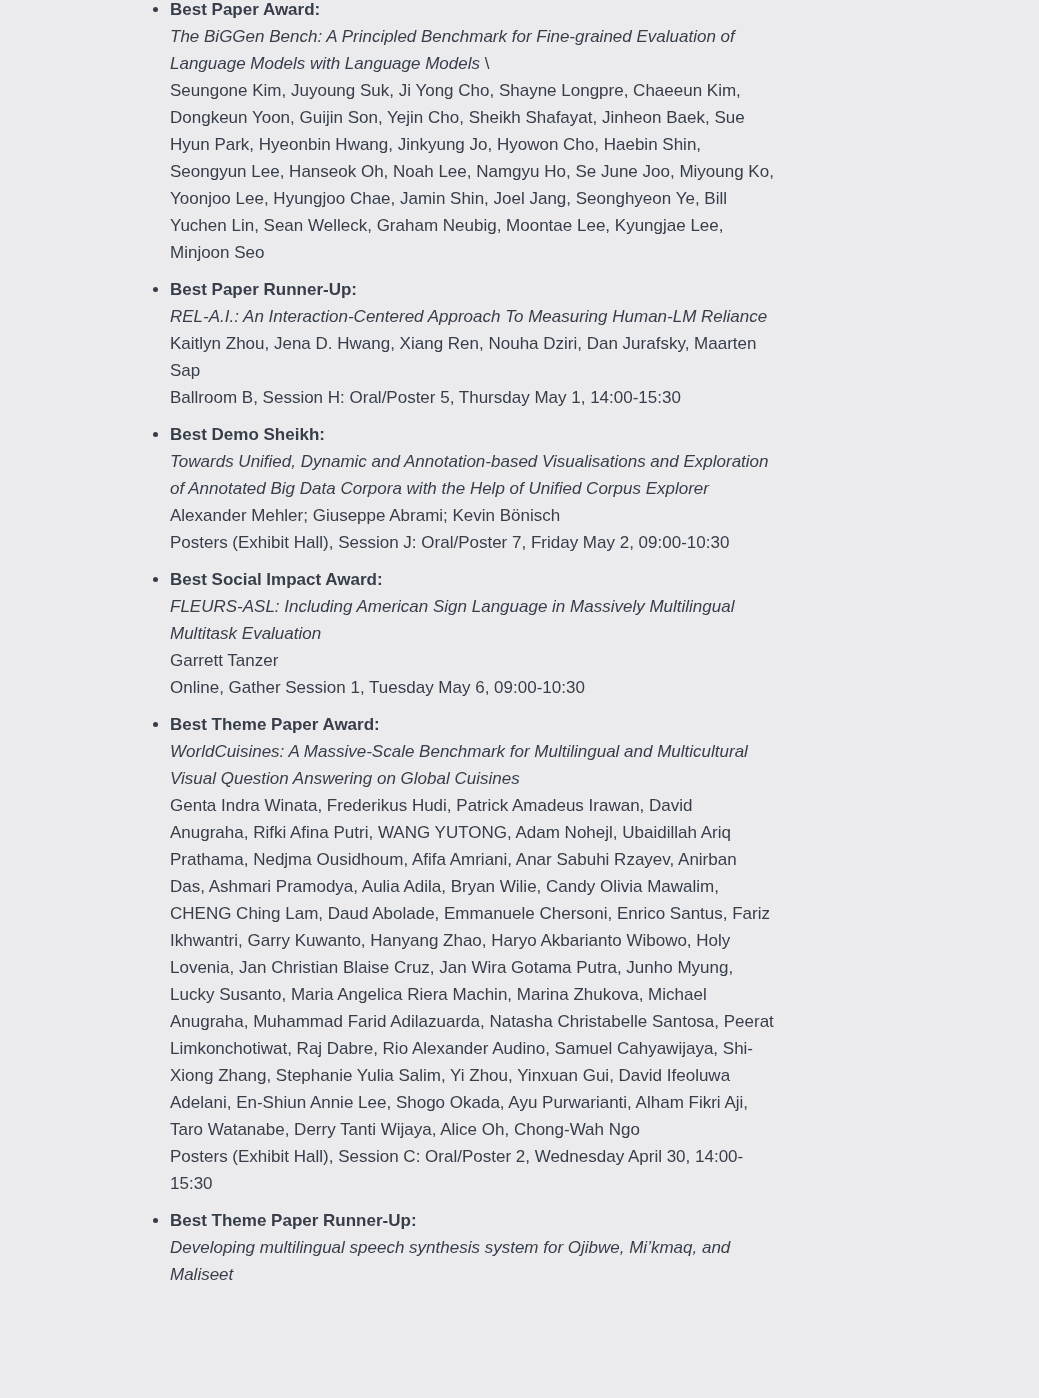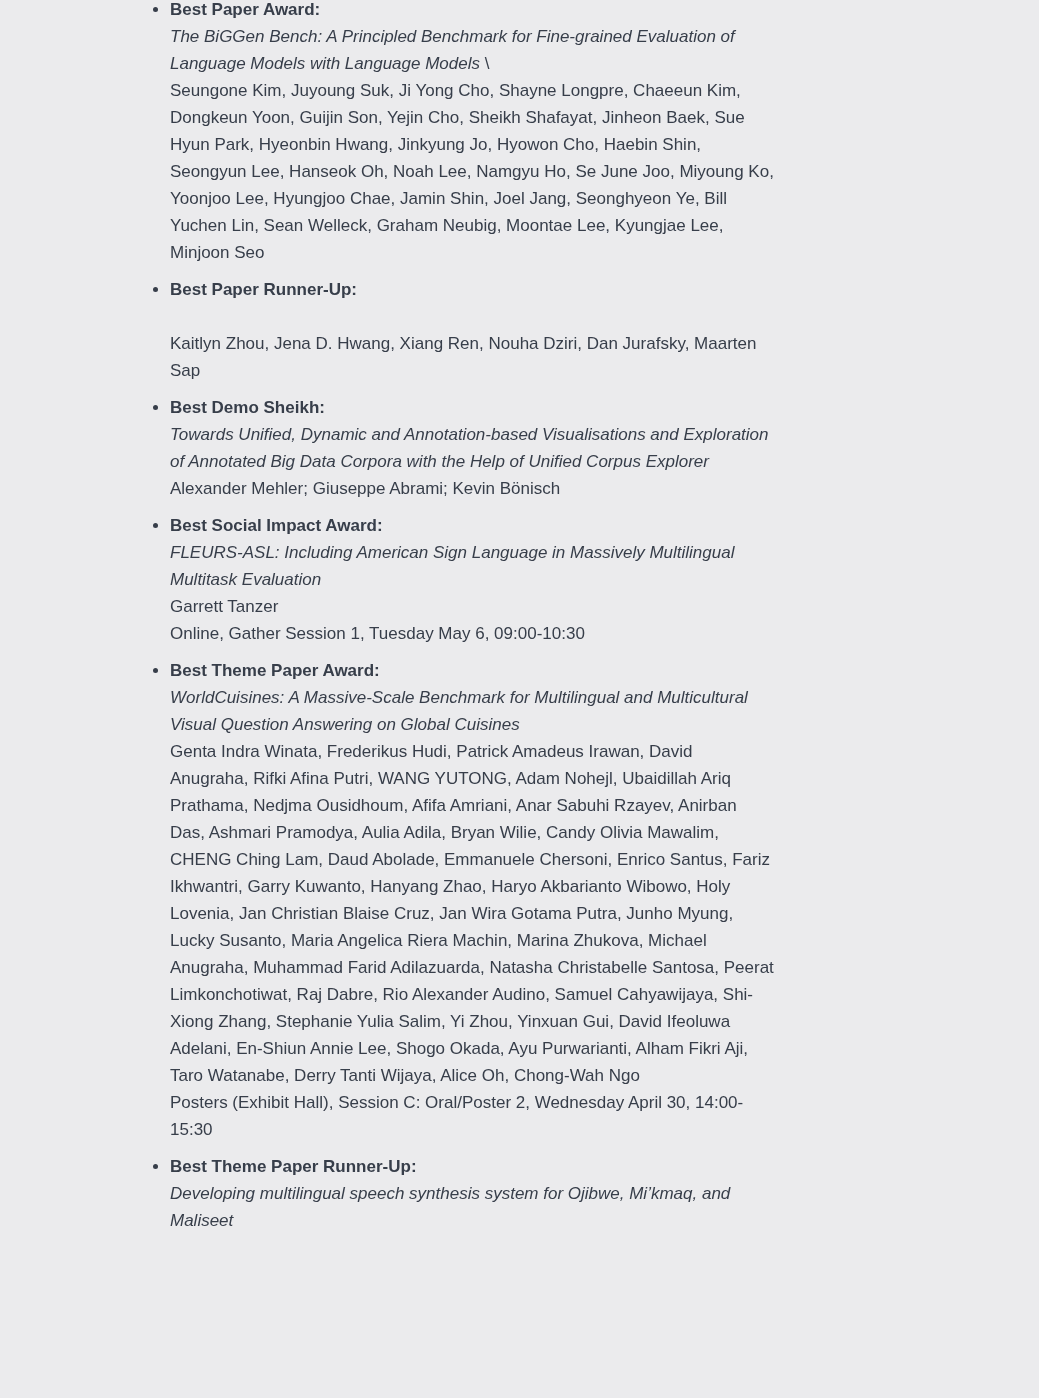--- a/index.html
+++ b/index.html
@@ -40,28 +40,30 @@
   <ul class="awards-list">
 
     <li class="award-item">
       <span class="award-label">Best Paper Award:</span><br>
       <span class="award-title">The BiGGen Bench: A Principled Benchmark for Fine-grained Evaluation of Language Models with Language Models</span><span class="award-title-suffix"> \</span><br>
       <span class="award-authors">Seungone Kim, Juyoung Suk, Ji Yong Cho, Shayne Longpre, Chaeeun Kim, Dongkeun Yoon, Guijin Son, Yejin Cho, Sheikh Shafayat, Jinheon Baek, Sue Hyun Park, Hyeonbin Hwang, Jinkyung Jo, Hyowon Cho, Haebin Shin, Seongyun Lee, Hanseok Oh, Noah Lee, Namgyu Ho, Se June Joo, Miyoung Ko, Yoonjoo Lee, Hyungjoo Chae, Jamin Shin, Joel Jang, Seonghyeon Ye, Bill Yuchen Lin, Sean Welleck, Graham Neubig, Moontae Lee, Kyungjae Lee, Minjoon Seo</span><br>
     </li>
 
     <li class="award-item">
       <span class="award-label">Best Paper Runner-Up:</span><br>
-      <br>
+      <span class="award-title">REL-A.I.: An Interaction-Centered Approach To Measuring Human-LM Reliance</span><br>
       <span class="award-authors">Kaitlyn Zhou, Jena D. Hwang, Xiang Ren, Nouha Dziri, Dan Jurafsky, Maarten Sap</span><br>
+      <span class="award-session">Ballroom B, Session H: Oral/Poster 5, Thursday May 1, 14:00-15:30</span>
     </li>
 
     <li class="award-item">
       <span class="award-label">Best Demo Sheikh:</span><br>
       <span class="award-title">Towards Unified, Dynamic and Annotation-based Visualisations and Exploration of Annotated Big Data Corpora with the Help of Unified Corpus Explorer</span><br>
       <span class="award-authors">Alexander Mehler; Giuseppe Abrami; Kevin Bönisch</span><br>
+      <span class="award-session">Posters (Exhibit Hall), Session J: Oral/Poster 7, Friday May 2, 09:00-10:30</span>
     </li>
 
     <li class="award-item">
       <span class="award-label">Best Social Impact Award:</span><br>
       <span class="award-title">FLEURS-ASL: Including American Sign Language in Massively Multilingual Multitask Evaluation</span><br>
       <span class="award-authors">Garrett Tanzer</span><br>
       <span class="award-session">Online, Gather Session 1, Tuesday May 6, 09:00-10:30</span>
     </li>
 
     <li class="award-item">

